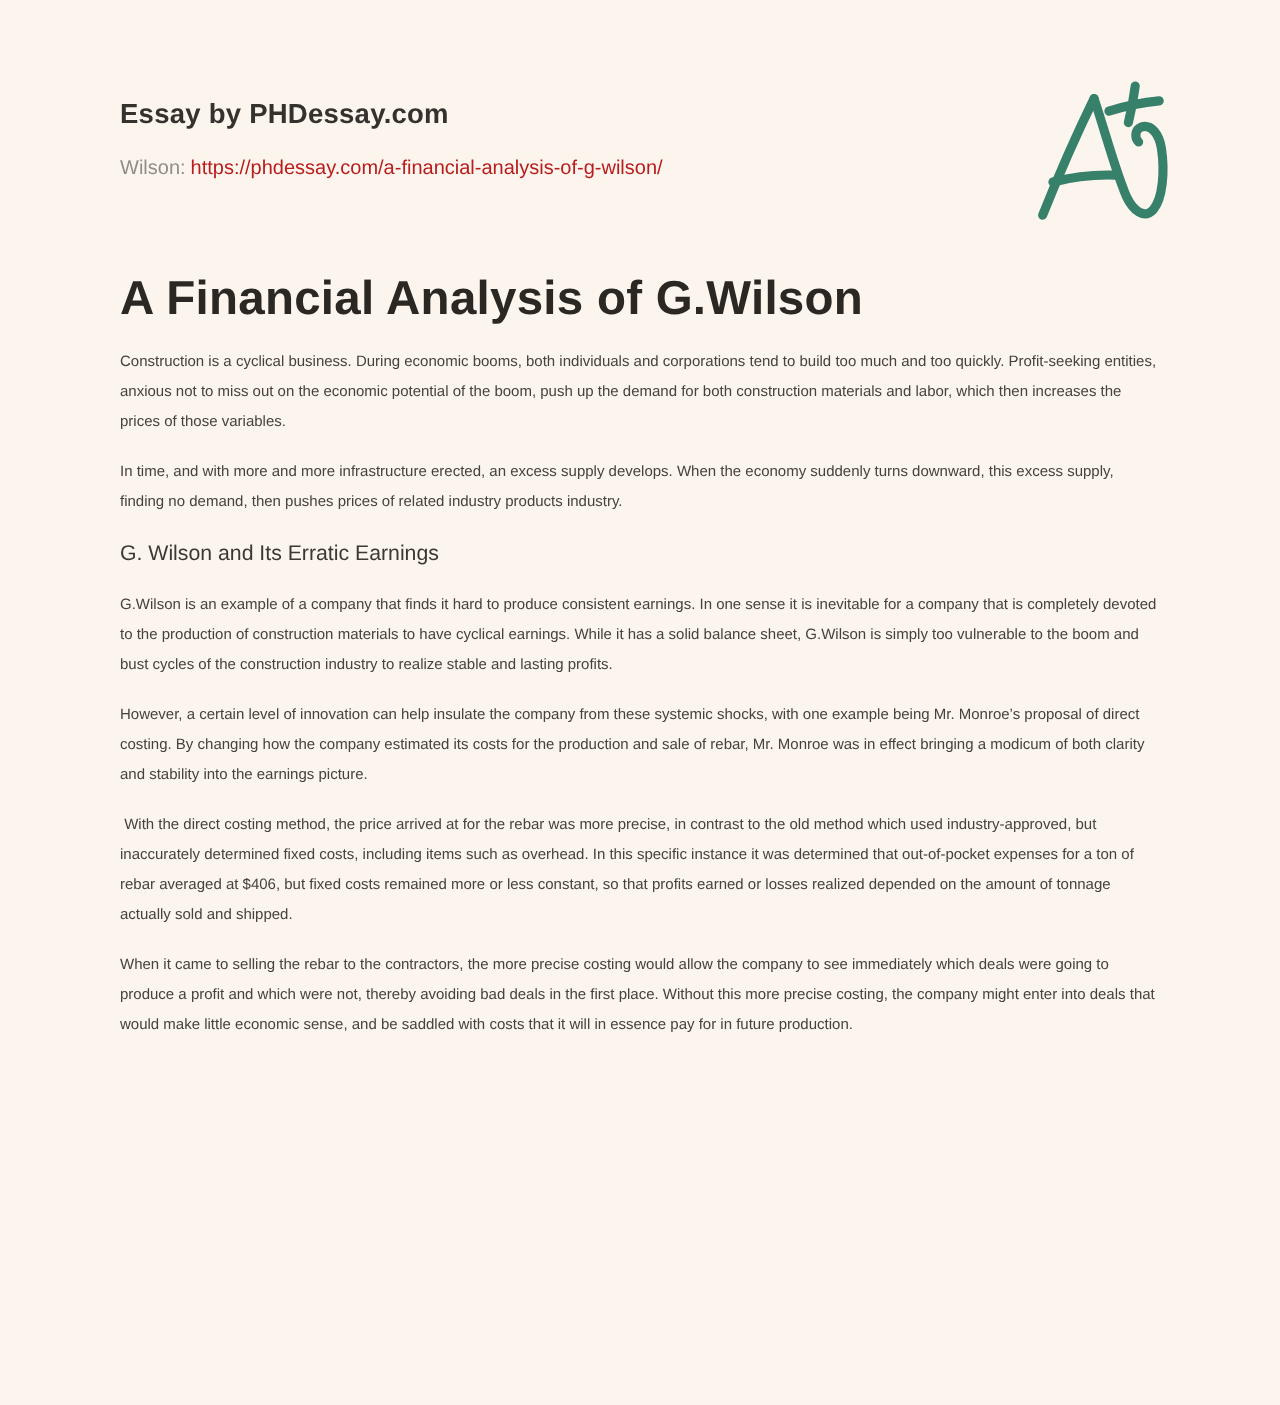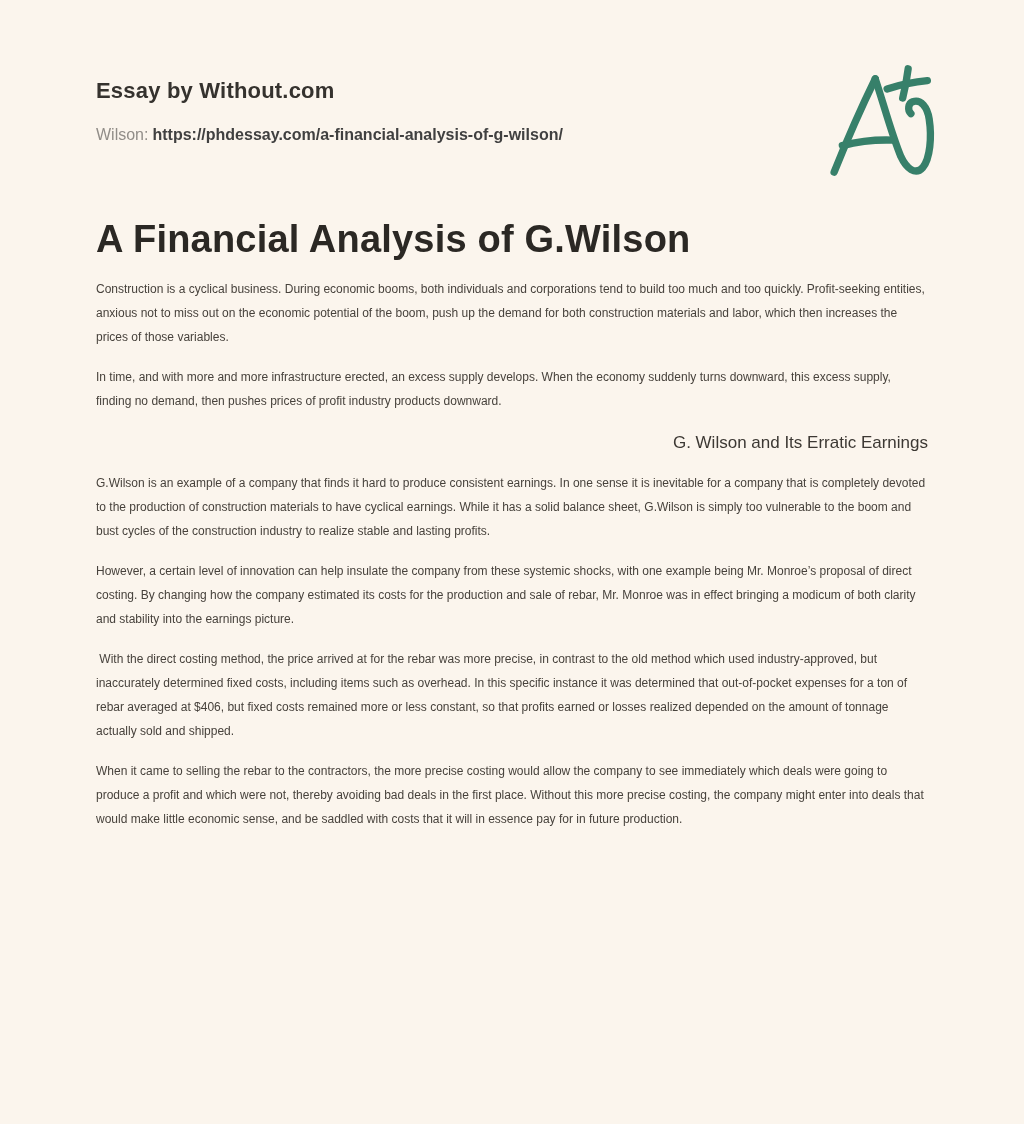--- a/index.html
+++ b/index.html
@@ -18,24 +18,23 @@
     font-weight: 700;
     color: #35322e;
     letter-spacing: 0.2px;
   }
   .source-line {
     margin-top: 22px;
     font-size: 16px;
     color: #918d88;
   }
   .source-line a {
-    color: #404040;
+    color: #b91c1c;
     text-decoration: none;
     margin-left: 4px;
-    font-weight: bold;
   }
   .logo {
     position: absolute;
     top: 56px;
     right: 86px;
     width: 120px;
     height: 128px;
   }
   .article-title {
     margin-top: 74px;
@@ -52,29 +51,28 @@
     font-size: 12px;
     line-height: 24px;
     font-weight: 400;
     color: #474publisher;
     color: #47423c;
   }
   .article h2 {
     margin-top: 18px;
     font-size: 17px;
     color: #3c3833;
-    text-align: right;
   }
 </style>
 </head>
 <body>
 
 <div class="page">
 
-  <div class="byline">Essay by Without.com</div>
+  <div class="byline">Essay by PHDessay.com</div>
 
   <div class="source-line">
     <span>Wilson:</span><a href="#">https://phdessay.com/a-financial-analysis-of-g-wilson/</a>
   </div>
 
   <div class="logo">
     <svg viewBox="0 0 120 140" width="120" height="128" aria-hidden="true">
       <g fill="none" stroke="#37806a" stroke-width="8" stroke-linecap="round">
 
         <path d="M12,127 Q34,72 57,25"></path>
@@ -87,21 +85,21 @@
 
         <path d="M70,36 Q92,29 114,27"></path>
       </g>
     </svg>
   </div>
 
   <h1 class="article-title">A Financial Analysis of G.Wilson</h1>
 
   <div class="article">
     <p>Construction is a cyclical business. During economic booms, both individuals and corporations tend to build too much and too quickly. Profit-seeking entities, anxious not to miss out on the economic potential of the boom, push up the demand for both construction materials and labor, which then increases the prices of those variables.</p>
-    <p>In time, and with more and more infrastructure erected, an excess supply develops. When the economy suddenly turns downward, this excess supply, finding no demand, then pushes prices of profit industry products downward.</p>
+    <p>In time, and with more and more infrastructure erected, an excess supply develops. When the economy suddenly turns downward, this excess supply, finding no demand, then pushes prices of related industry products industry.</p>
     <h2>G. Wilson and Its Erratic Earnings</h2>
     <p>G.Wilson is an example of a company that finds it hard to produce consistent earnings. In one sense it is inevitable for a company that is completely devoted to the production of construction materials to have cyclical earnings. While it has a solid balance sheet, G.Wilson is simply too vulnerable to the boom and bust cycles of the construction industry to realize stable and lasting profits.</p>
     <p>However, a certain level of innovation can help insulate the company from these systemic shocks, with one example being Mr. Monroe’s proposal of direct costing. By changing how the company estimated its costs for the production and sale of rebar, Mr. Monroe was in effect bringing a modicum of both clarity and stability into the earnings picture.</p>
     <p>&nbsp;With the direct costing method, the price arrived at for the rebar was more precise, in contrast to the old method which used industry-approved, but inaccurately determined fixed costs, including items such as overhead. In this specific instance it was determined that out-of-pocket expenses for a ton of rebar averaged at $406, but fixed costs remained more or less constant, so that profits earned or losses realized depended on the amount of tonnage actually sold and shipped.</p>
     <p>When it came to selling the rebar to the contractors, the more precise costing would allow the company to see immediately which deals were going to produce a profit and which were not, thereby avoiding bad deals in the first place. Without this more precise costing, the company might enter into deals that would make little economic sense, and be saddled with costs that it will in essence pay for in future production.</p>
   </div>
 
 </div>
 
 </body></html>

